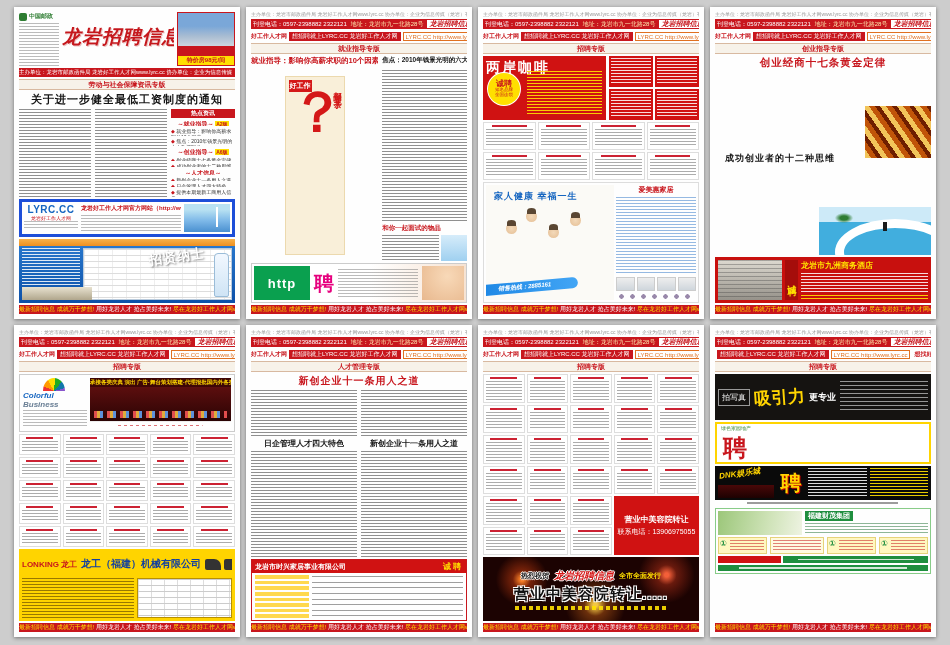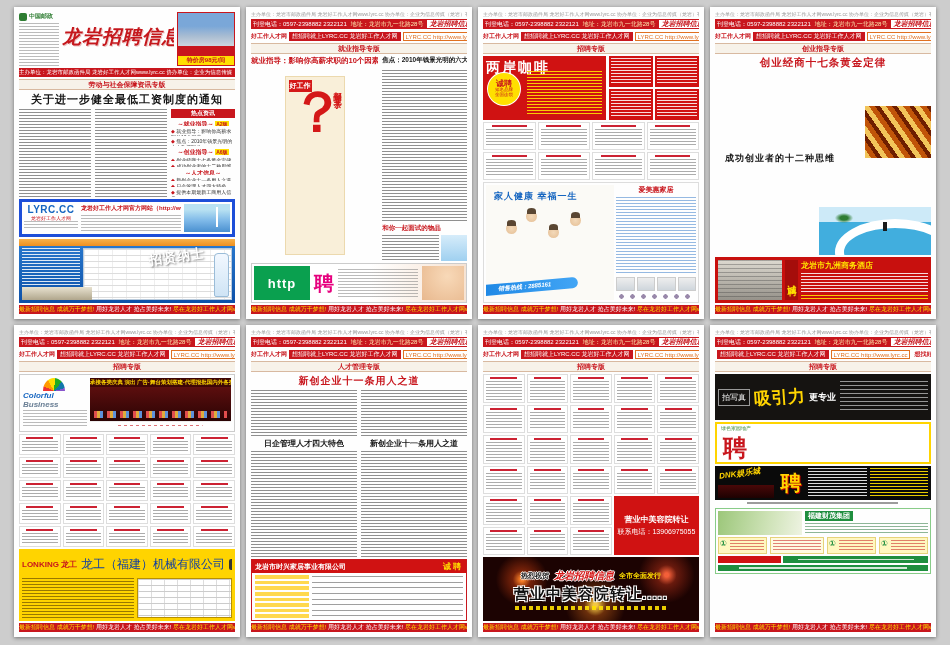--- a/index.html
+++ b/index.html
@@ -144,21 +144,21 @@
 .clogo .tl{flex:1}
 .cstage{flex:1;display:flex;flex-direction:column;min-width:0}
 .cshead{background:#3d0606;color:#ffd700;font-size:5.5px;font-weight:bold;text-align:center;padding:1px 0;white-space:nowrap;overflow:hidden}
 .csimg{flex:1;background:linear-gradient(#5c0e0e,#2b0404);position:relative}
 .csimg::after{content:"";position:absolute;left:4px;right:4px;bottom:3px;height:7px;background:repeating-linear-gradient(to right,rgba(255,90,90,.85) 0 3px,rgba(255,200,70,.85) 3px 6px,rgba(100,170,255,.85) 6px 9px,transparent 9px 13px)}
 .csfoot{height:7px;min-height:7px;background:#fff;border-top:1px solid #eee;background-image:repeating-linear-gradient(to right,rgba(200,22,29,.6) 0 3px,transparent 3px 6px);background-size:60% 1px;background-position:center;background-repeat:no-repeat;background-color:#fff}
 .p5grid{grid-template-columns:repeat(5,1fr);flex:1;min-height:0}
 .lonkad{height:72px;min-height:72px;background:#ffd400;padding:3px;display:flex;flex-direction:column;gap:2px}
 .lktop{height:24px;min-height:24px;display:flex;align-items:center;gap:4px;overflow:hidden}
 .lklogo{color:#c8161d;font-weight:bold;font-size:8px;white-space:nowrap}
-.lkname{color:#1240a0;font-weight:normal;font-size:12px;white-space:nowrap}
+.lkname{color:#1240a0;font-weight:bold;font-size:10px;white-space:nowrap}
 .exc{display:flex;gap:3px;margin-left:auto}
 .exc i{width:16px;height:11px;background:#333;border-radius:2px 7px 0 2px}
 .lkbody{flex:1;display:flex;gap:3px;min-height:0}
 .lktext{flex:1.2;background:repeating-linear-gradient(to bottom,rgba(70,45,0,.55) 0 1px,transparent 1px 3px)}
 .lktable{flex:1;background:repeating-linear-gradient(to bottom,#ccc 0 1px,transparent 1px 6px),repeating-linear-gradient(to right,#ddd 0 1px,transparent 1px 13px),#fff;border:1px solid #b89000}
 
 .p6h1{color:#c8161d;font-weight:bold;font-size:10px;text-align:center;letter-spacing:1px;white-space:nowrap;overflow:hidden}
 .p6cols{flex:1;display:flex;gap:4px;min-height:0}
 .p6c{flex:1;display:flex;flex-direction:column;gap:2px;min-width:0}
 .p6c .a1{height:46px;min-height:46px}

